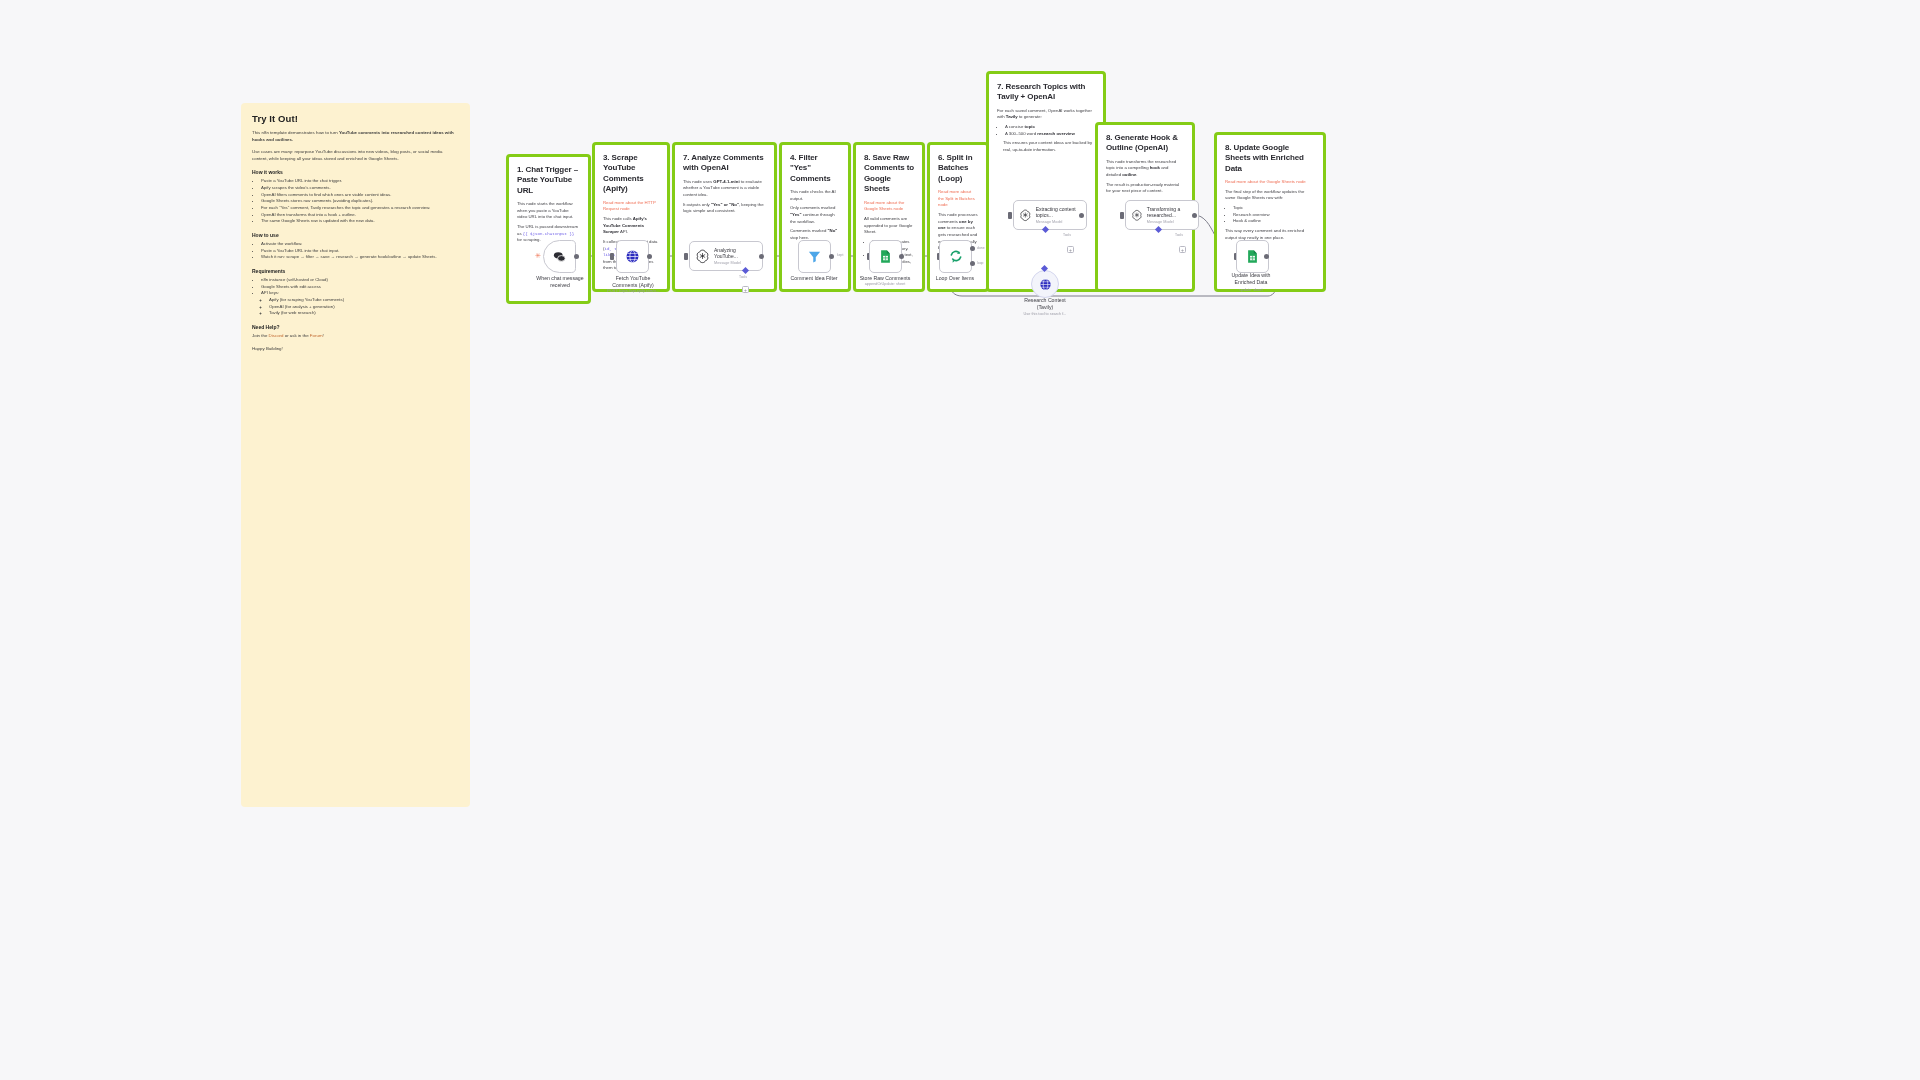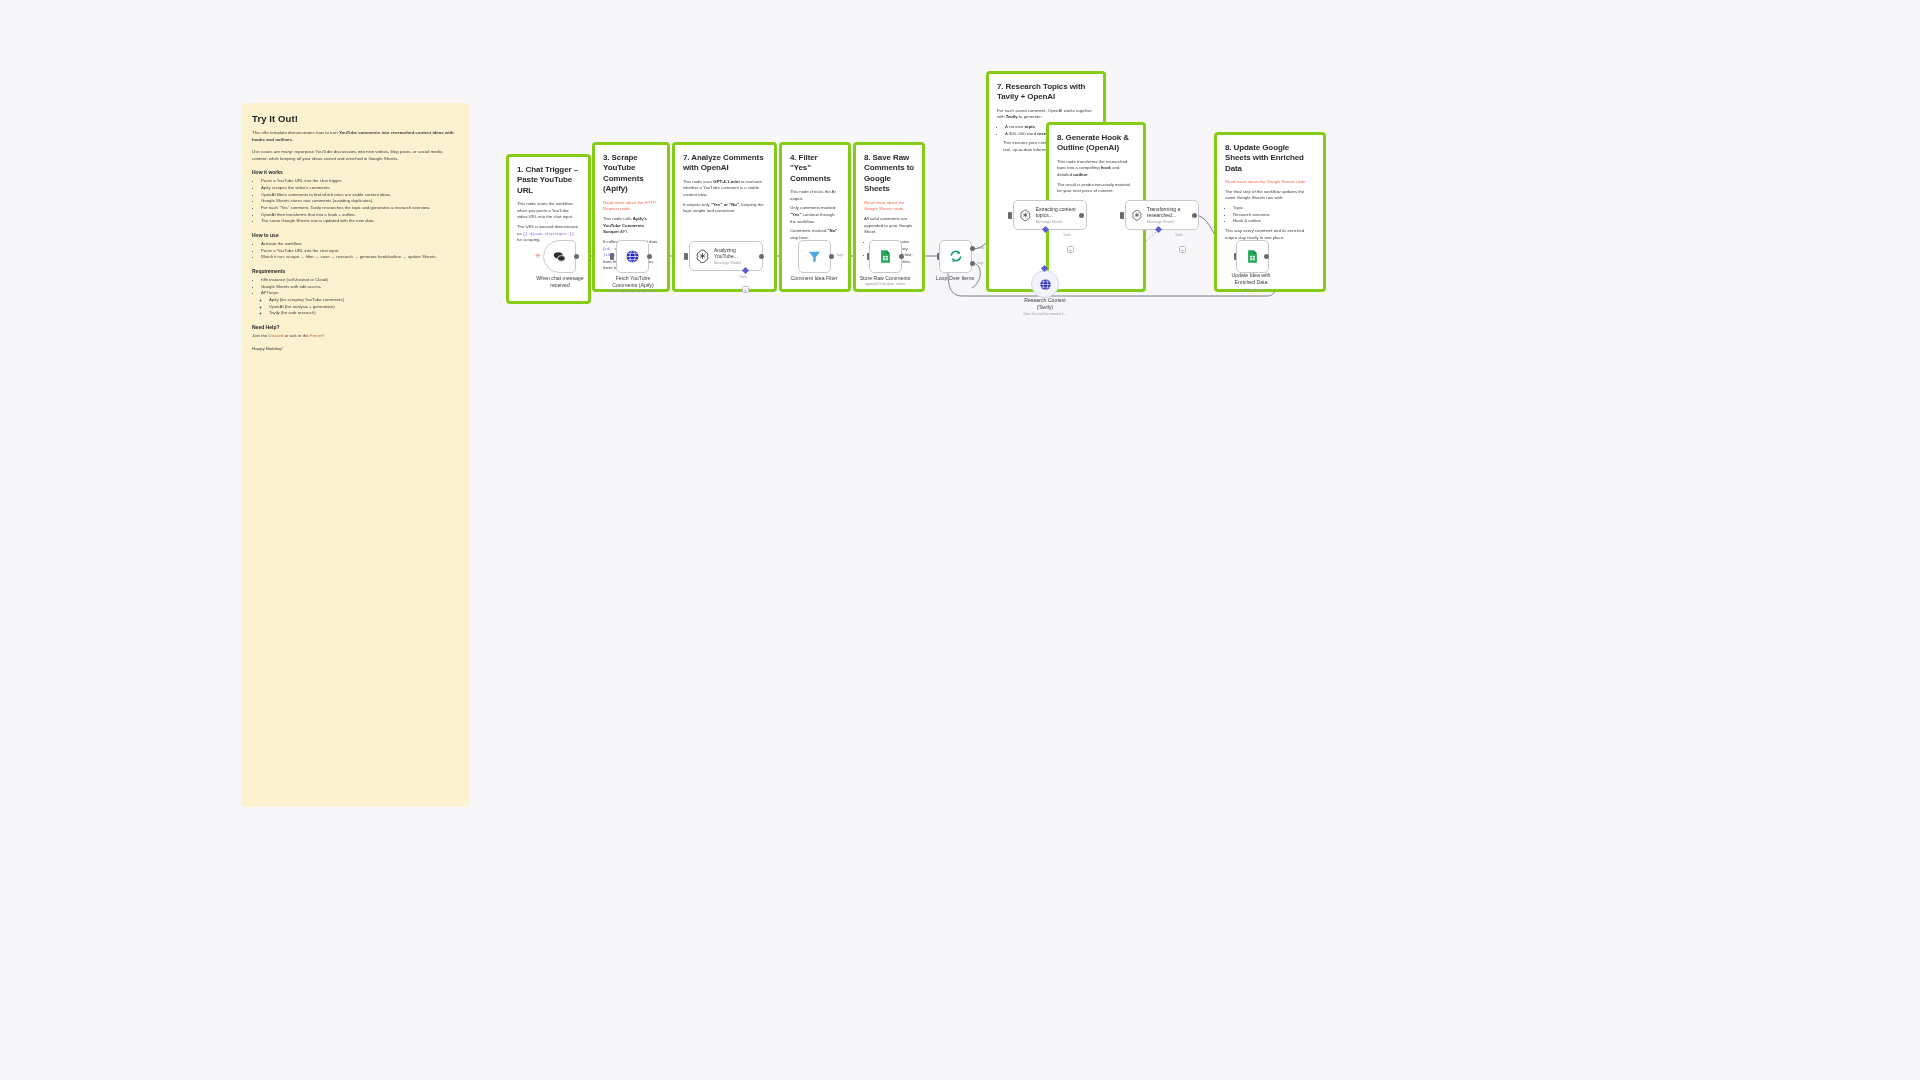--- a/index.html
+++ b/index.html
@@ -253,32 +253,37 @@
   <div class="note" style="left:853px; top:142px; width:72px; height:150px;">
     <h3>8. Save Raw Comments to Google Sheets</h3>
     <p class="link">Read more about the Google Sheets node</p>
     <p>All valid comments are appended to your Google Sheet.</p>
     <ul>
       <li>Prevents duplicates using id as the key.</li>
       <li>Stores comment text, author, likes, replies, and URL.</li>
     </ul>
   </div>
 
+  <div class="note" style="left:927px; top:142px; width:62px; height:150px;">
+    <h3>6. Split in Batches (Loop)</h3>
+    <p class="link">Read more about the Split in Batches node</p>
+    <p><span>This node processes comments </span><b>one by one</b><span> to ensure each gets researched and enriched individually before updating Sheets.</span></p>
+  </div>
 
   <div class="note" style="left:986px; top:71px; width:120px; height:221px;">
     <h3>7. Research Topics with Tavily + OpenAI</h3>
     <p><span>For each saved comment, OpenAI works together with </span><b>Tavily</b><span> to generate:</span></p>
     <ul>
       <li><span>A concise </span><b>topic</b></li>
       <li><span>A 300–500 word </span><b>research overview</b></li>
     </ul>
     <p class="indent">This ensures your content ideas are backed by real, up-to-date information.</p>
   </div>
 
-  <div class="note" style="left:1046px; top:122px; width:100px; height:170px;">
+  <div class="note" style="left:1095px; top:122px; width:100px; height:170px;">
     <h3>8. Generate Hook &amp; Outline (OpenAI)</h3>
     <p><span>This node transforms the researched topic into a compelling </span><b>hook</b><span> and detailed </span><b>outline</b><span>.</span></p>
     <p>The result is production-ready material for your next piece of content.</p>
   </div>
 
   <div class="note" style="left:1214px; top:132px; width:112px; height:160px;">
     <h3>8. Update Google Sheets with Enriched Data</h3>
     <p class="link">Read more about the Google Sheets node</p>
     <p>The final step of the workflow updates the same Google Sheets row with:</p>
     <ul>

